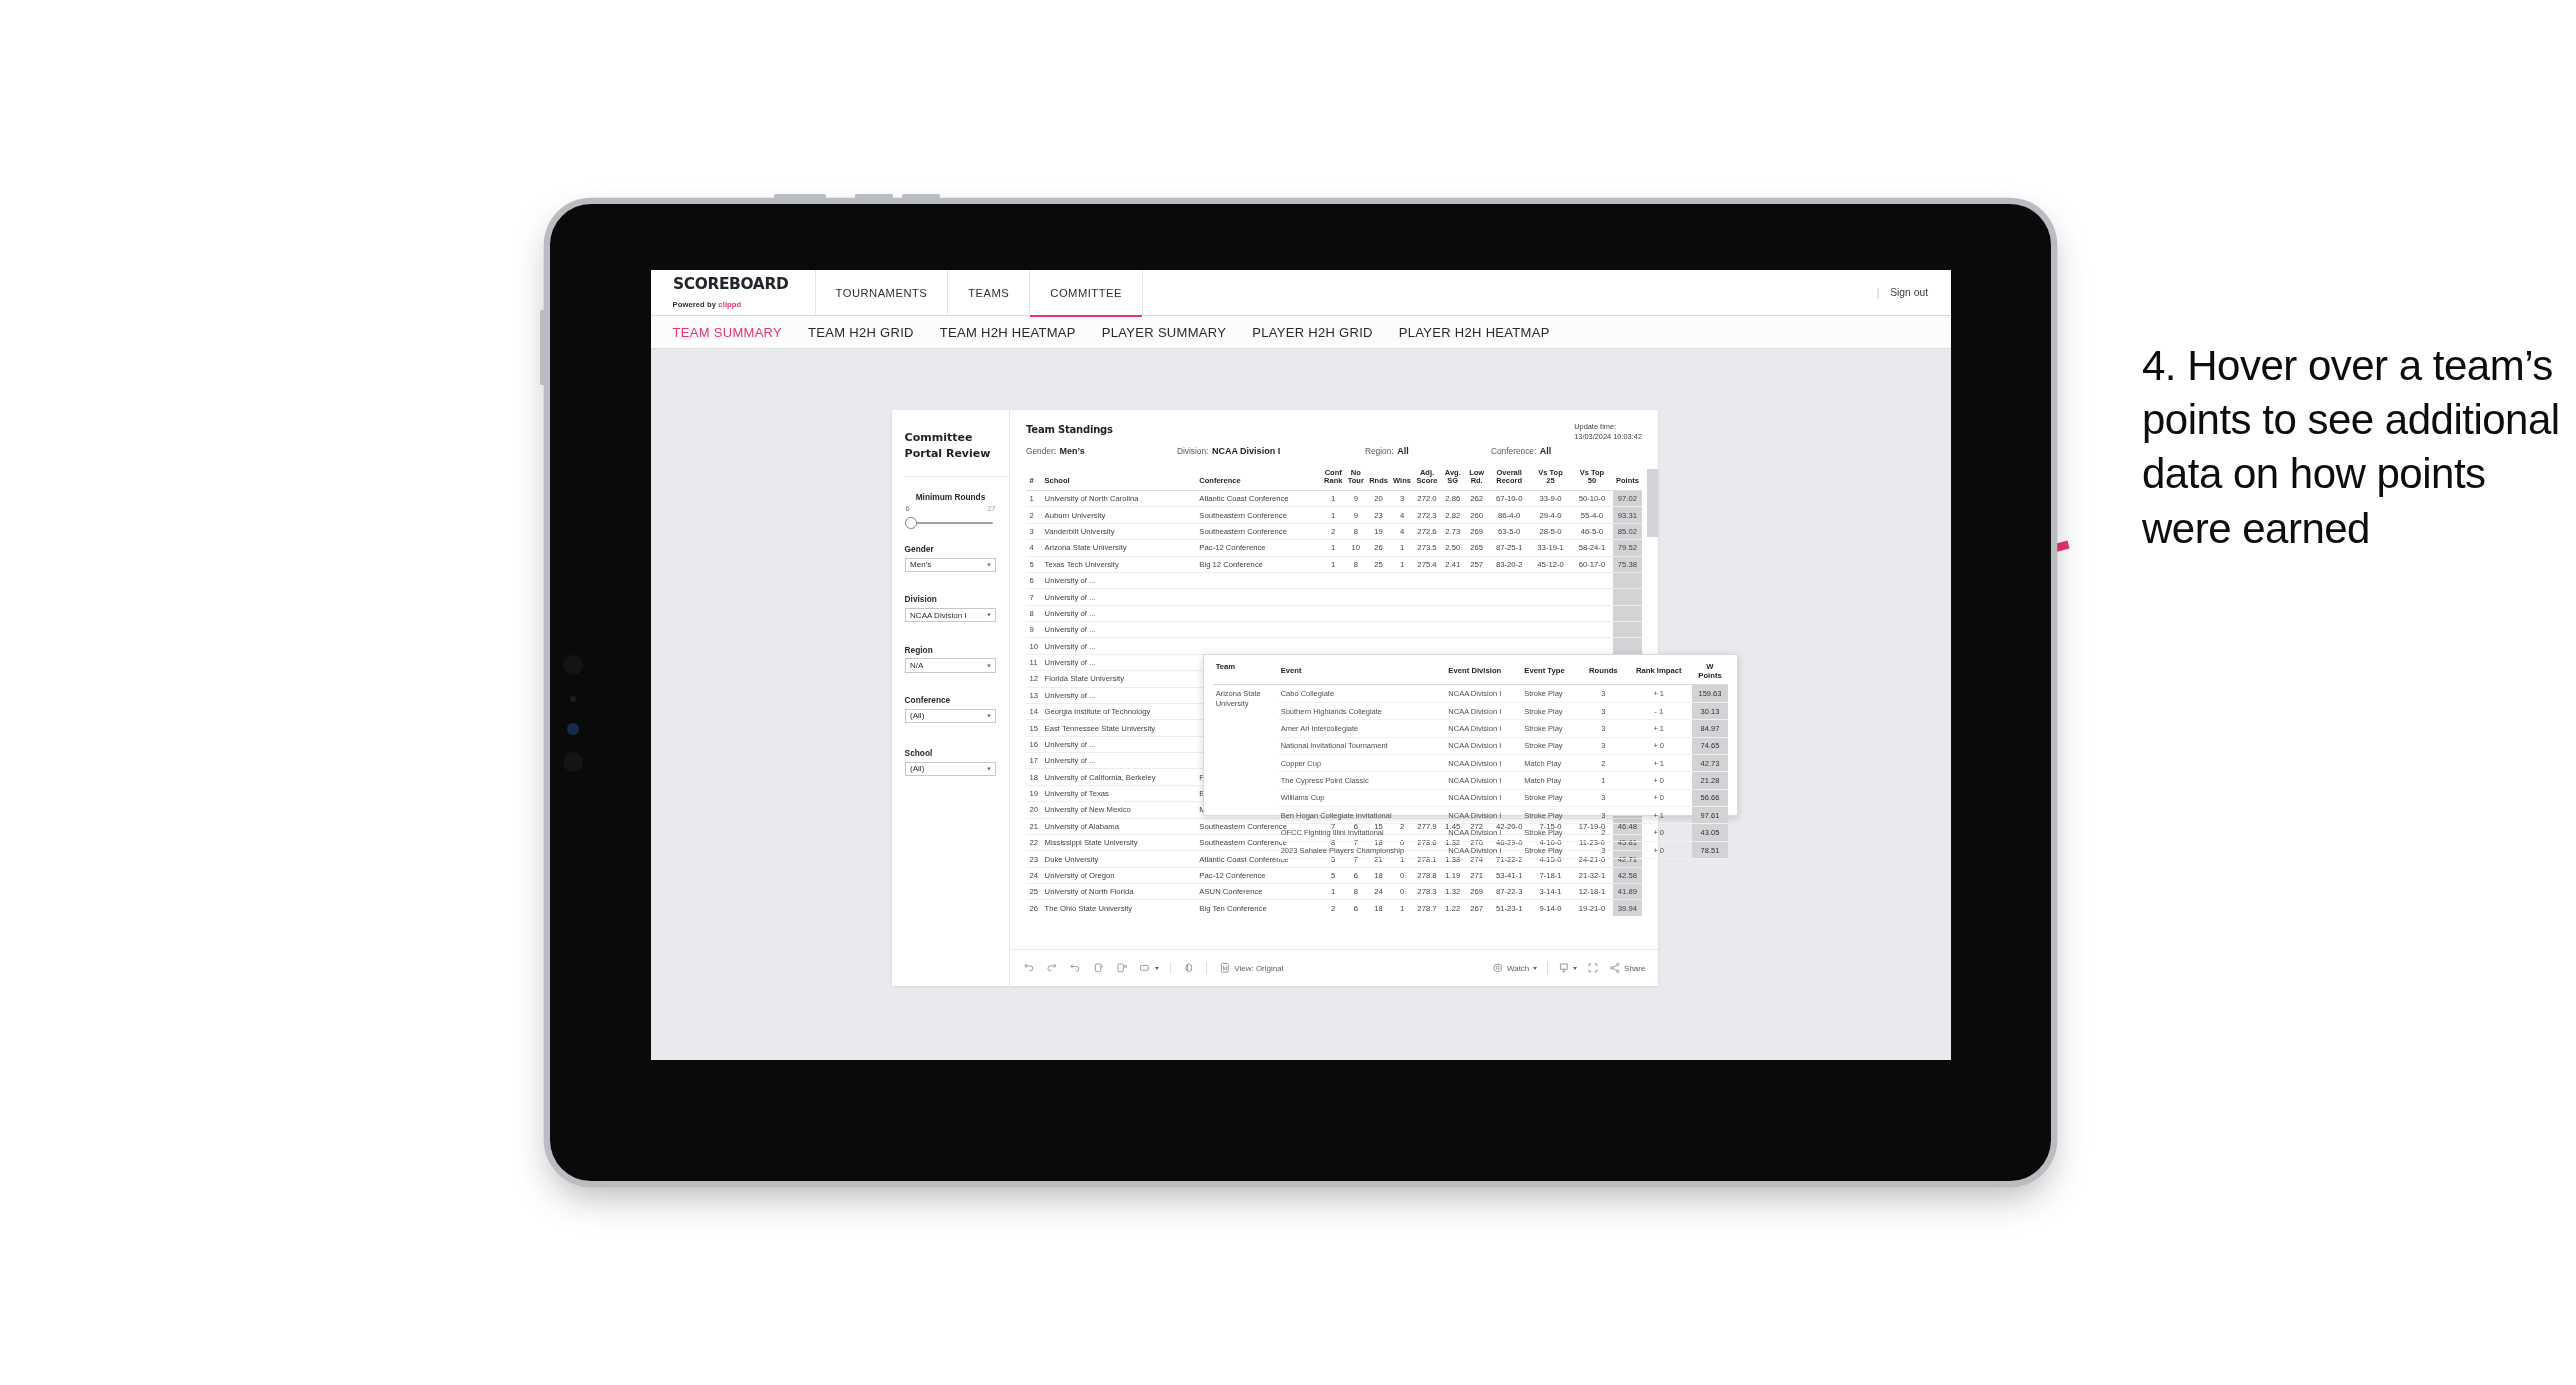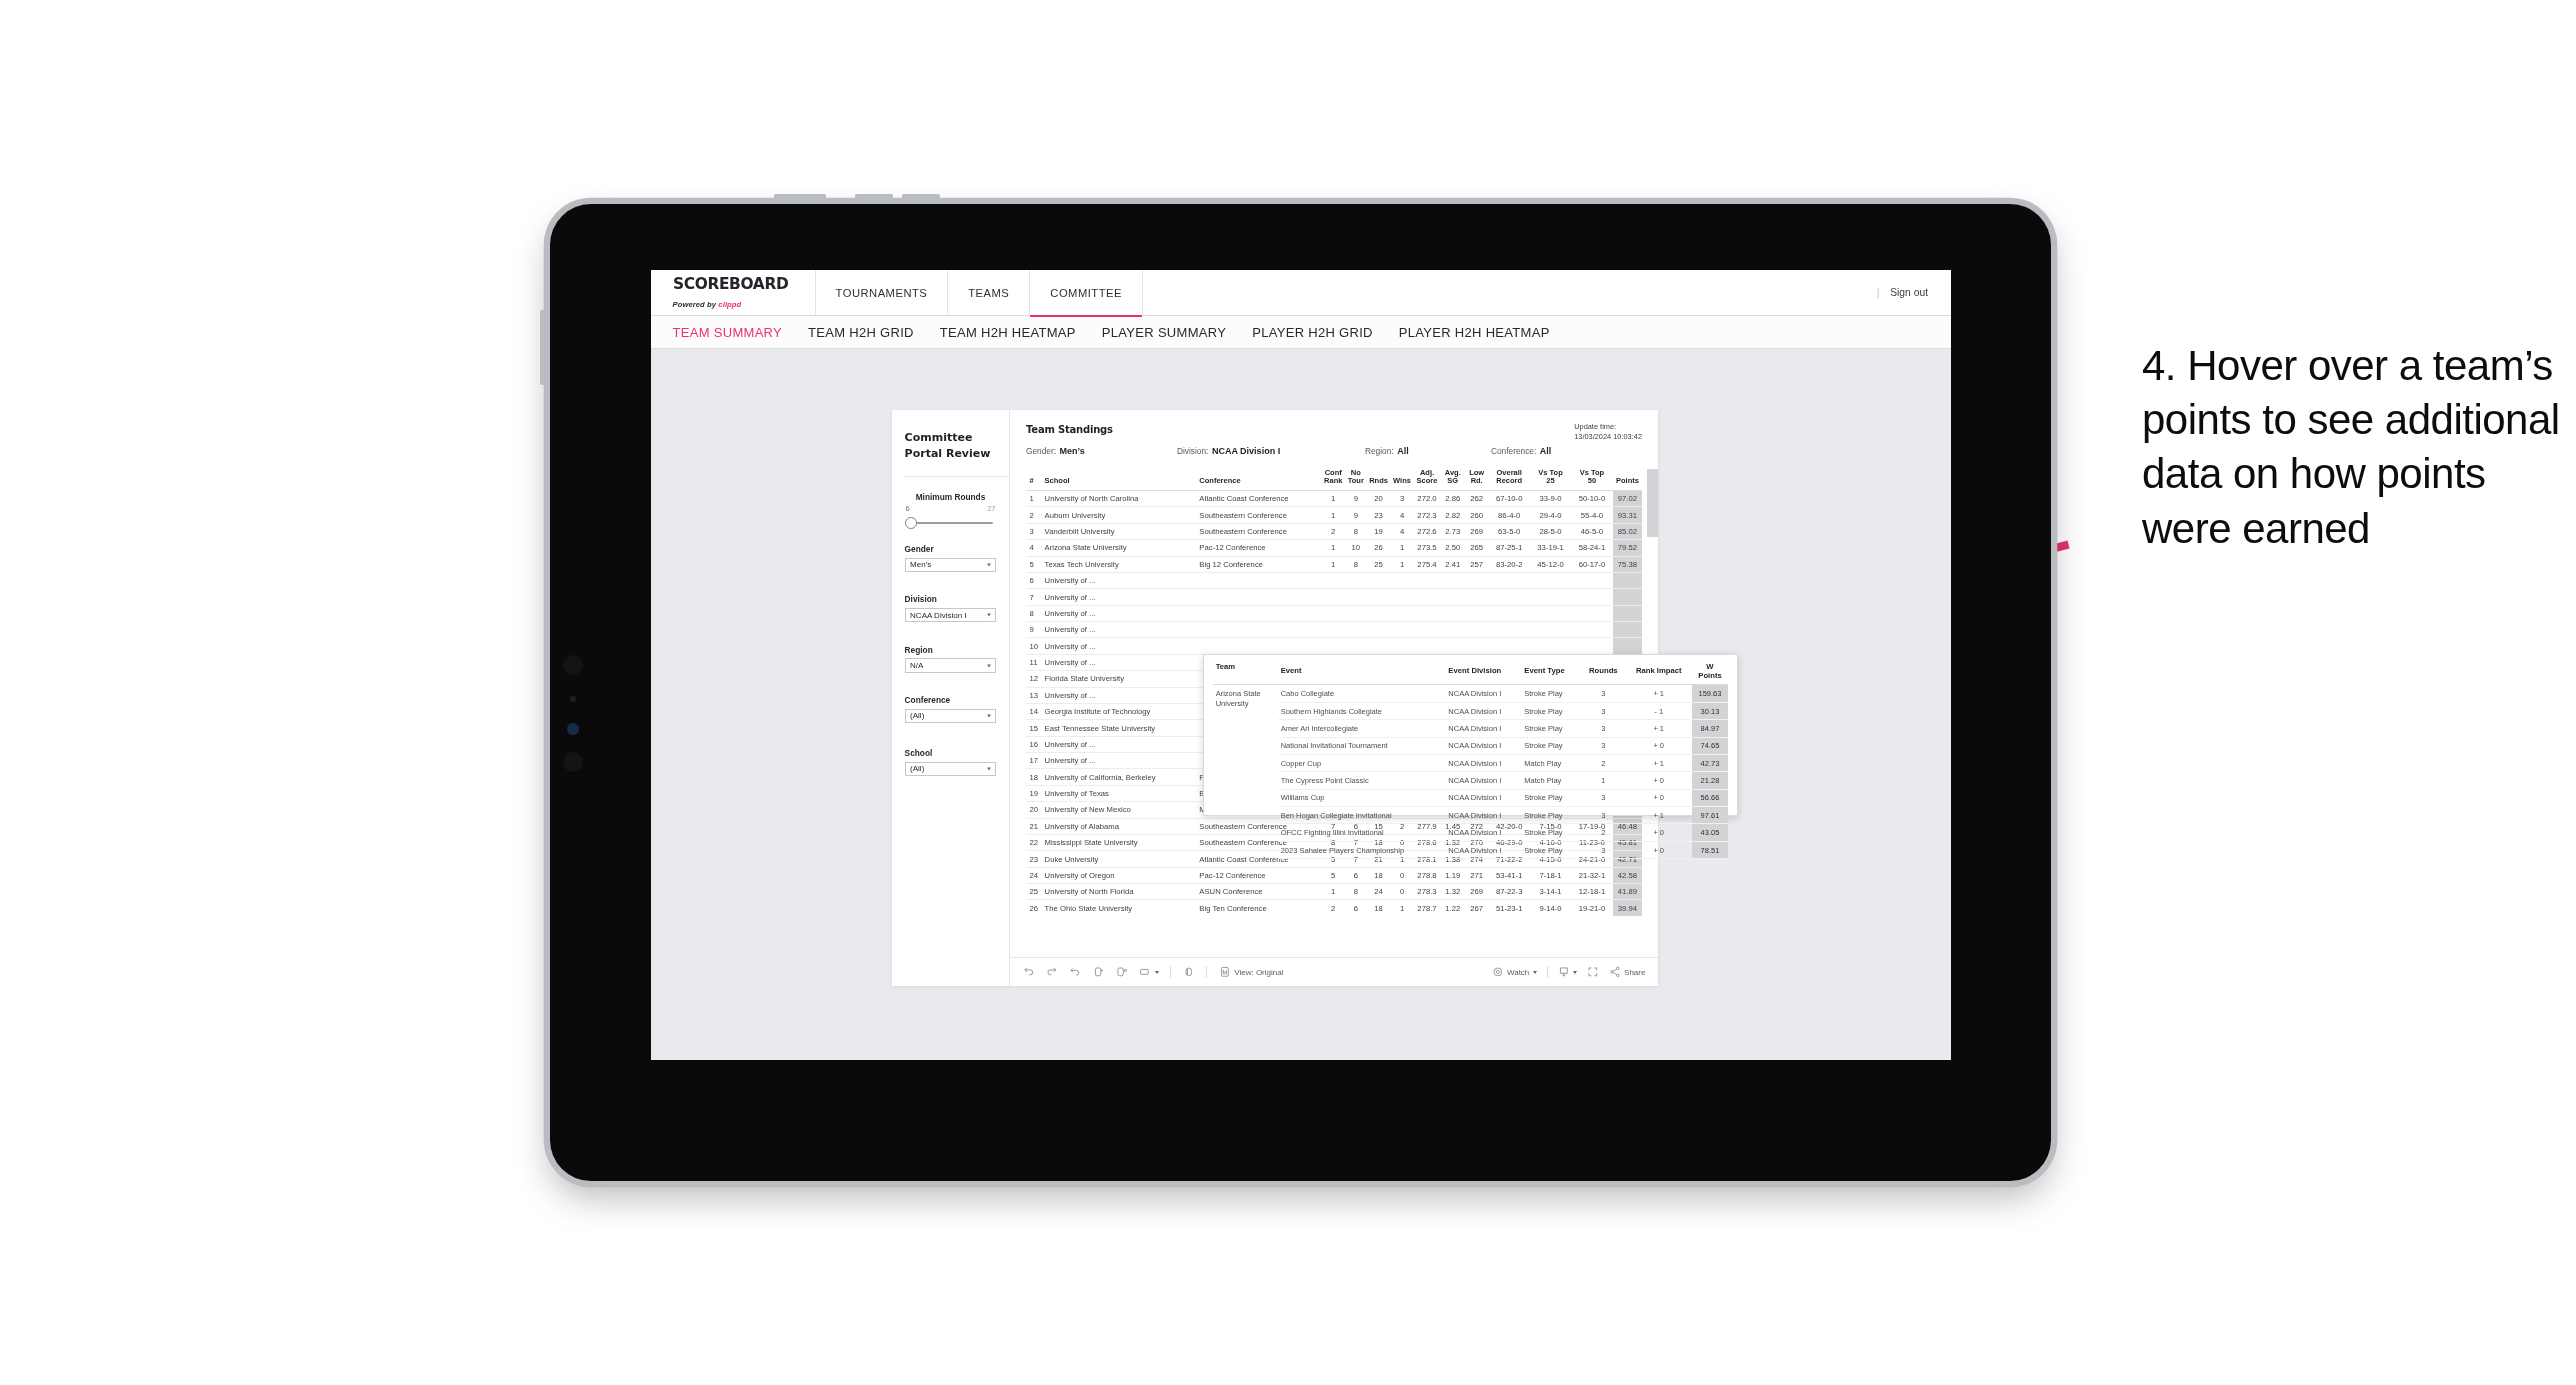--- a/index.html
+++ b/index.html
@@ -56,21 +56,20 @@
   }
   #brand-name {
     font-family: "DejaVu Sans", sans-serif;
     font-weight: 700; font-size: 16.6px; letter-spacing: -0.4px;
     color: #22252a; line-height: 1;
     transform: scaleX(0.93); transform-origin: left center;
   }
   #brand-sub {
     font-size: 7.6px; color: #2b2e33; margin-top: 7px; font-weight: 600;
     letter-spacing: 0.1px;
-    font-style: italic;
   }
   #brand-sub .clippd { color: #e8336e; font-weight: 700; }
   .topnav-item {
     display: flex; align-items: center; padding: 0 20px;
     font-size: 11.2px; letter-spacing: 0.5px; color: #2c2f34;
     border-right: 0.9px solid #e4e4e4;
     position: relative; cursor: pointer;
   }
   .topnav-item.active::after {
     content:""; position:absolute; left:0; right:0; bottom:-1.8px; height:2.2px;
@@ -194,21 +193,21 @@
   table.tt td {
     font-size:7.5px; color:#4b4e53; padding:3.7px 2.7px;
     border-bottom:0.9px solid #f0f0f0;
   }
   table.tt td.c { text-align:center; }
   table.tt td.w { background:#d2d3d5; color:#2b2e33; text-align:center; width:36px; }
   .tt-team { width:65px; color:#4b4e53; vertical-align:top; line-height:1.35; }
 
   
   #toolbar {
-    height: 29px; border-top:0.9px solid #e6e6e6;
+    height: 37px; border-top:0.9px solid #e6e6e6;
     display:flex; align-items:center; gap:11.7px; padding: 0 12.6px;
     font-size:8px; color:#5d6166; background:#fff;
   }
   #toolbar .sep { width:0.9px; height:11.7px; background:#dcdcdc; }
   #toolbar .grp { display:flex; align-items:center; gap:11.7px; }
   #toolbar .right { margin-left:auto; display:flex; align-items:center; gap:10px; }
   .tb-ico { width:11.7px; height:11.7px; display:block; }
   .tb-item { display:flex; align-items:center; gap:3.6px; cursor:pointer; }
   .mini-caret {
     width:0;height:0;border-left:2.7px solid transparent;border-right:2.7px solid transparent;

